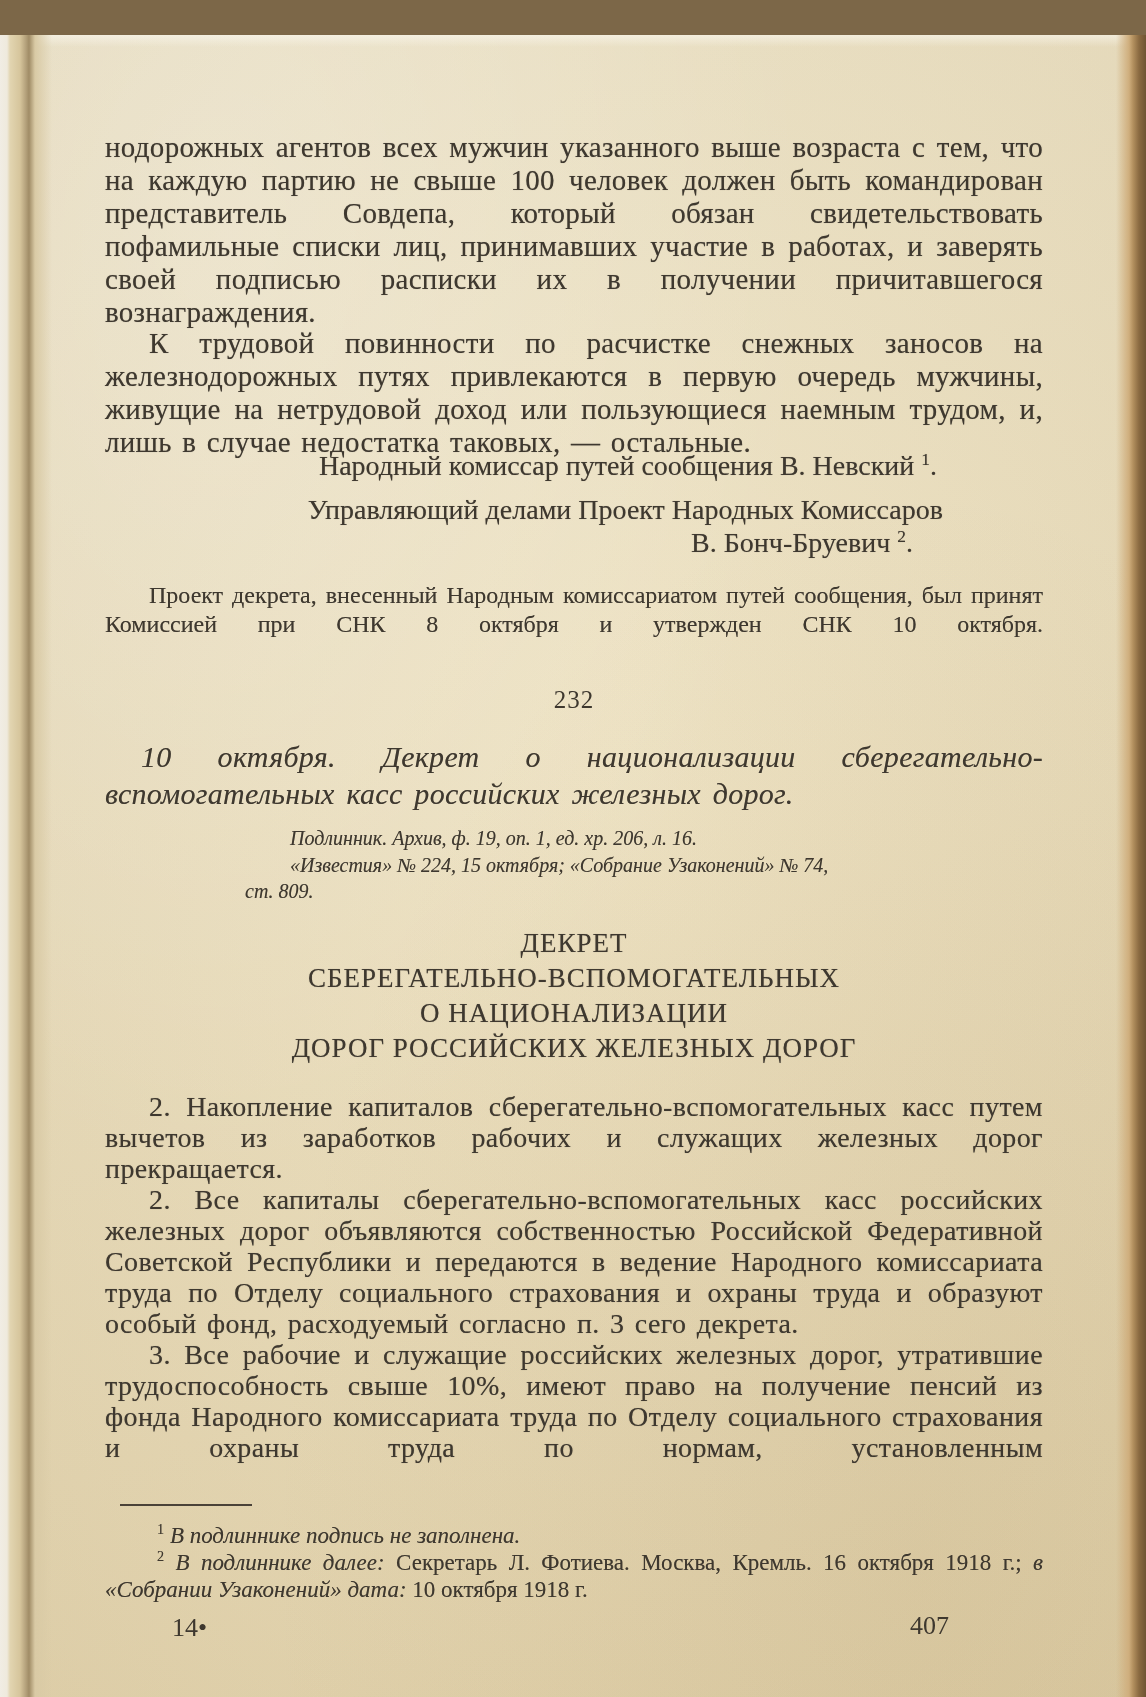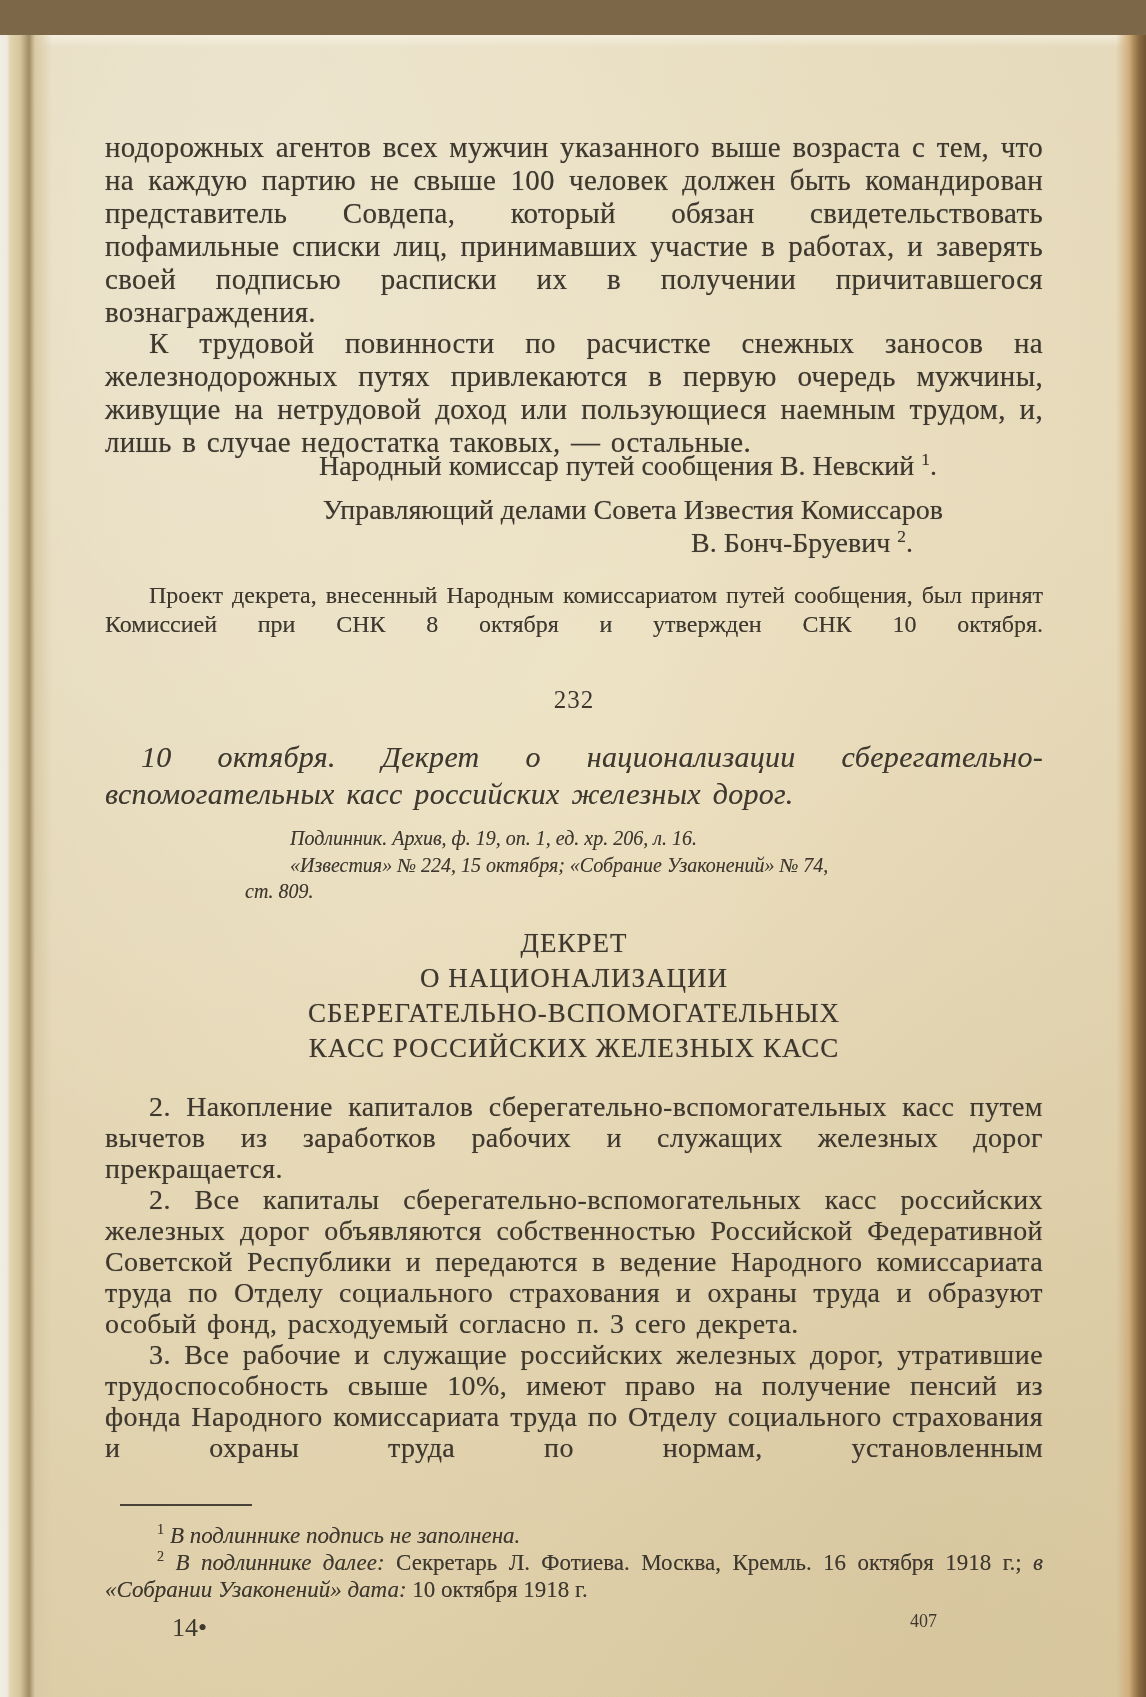--- a/index.html
+++ b/index.html
@@ -68,41 +68,41 @@
     text-shadow: 0 0 0.7px rgba(62,56,47,0.55);
   }
   .flush-last { text-align-last: justify; }
   .fn-rule { position: absolute; left: 120px; top: 1469px; width: 132px; border-top: 2.5px solid #4a4238; }
   .footnotes { font-size: 23px; line-height: 27px; text-align: justify; text-shadow: 0 0 0.5px rgba(62,56,47,0.5); }
   .footnotes p { margin: 0; }
   .fn-indent { text-indent: 52px; }
   sup { font-size: 0.62em; line-height: 0; }
   em { font-style: italic; }
   .sig-mark { position: absolute; left: 172px; top: 1578px; font-size: 26px; text-align: right; }
-  .page-num { position: absolute; left: 910px; top: 1576px; font-size: 18px; }
+  .page-num { position: absolute; left: 910px; top: 1576px; font-size: 26px; }
 </style>
 </head>
 <body>
 
 <div class="scan">
 
   <div class="blk body-text" style="top:96px">
     <span>нодорожных агентов всех мужчин указанного выше возраста с тем, что на каждую партию не свыше 100 человек должен быть командирован представитель Совдепа, который обязан свидетельствовать пофамильные списки лиц, принимавших участие в работах, и заверять своей подписью расписки их в получении причитавшегося вознаграждения.</span>
   </div>
 
   <div class="blk body-text indent" style="top:292px">
     <span>К трудовой повинности по расчистке снежных заносов на железнодорожных путях привлекаются в первую очередь мужчины, живущие на нетрудовой доход или пользующиеся наемным трудом, и, лишь в случае недостатка таковых, — остальные.</span>
   </div>
 
   <div class="blk sig-line" style="top:414px; padding-right:106px; box-sizing:border-box;">
     <span>Народный комиссар путей сообщения В. Невский </span><sup>1</sup><span>.</span>
   </div>
 
   <div class="blk" style="top:458px">
-    <div class="sig-line" style="padding-right:100px;">Управляющий делами Совета Известия Комиссаров</div>
+    <div class="sig-line" style="padding-right:100px;">Управляющий делами Проект Народных Комиссаров</div>
     <div class="sig-line" style="padding-right:130px;">
       <span>В. Бонч-Бруевич </span><sup>2</sup><span>.</span>
     </div>
   </div>
 
   <div class="blk note" style="top:546px">
     <span>Проект декрета, внесенный Народным комиссариатом путей сообщения, был принят Комиссией при СНК 8 октября и утвержден СНК 10 октября.</span>
   </div>
 
   <div class="blk entry-number" style="top:651px">232</div>
@@ -112,23 +112,23 @@
   </div>
 
   <div class="blk source" style="top:790px">
     <div class="src-1">Подлинник. Архив, ф. 19, оп. 1, ед. хр. 206, л. 16.</div>
     <div class="src-2">«Известия» № 224, 15 октября; «Собрание Узаконений» № 74,</div>
     <div class="src-3">ст. 809.</div>
   </div>
 
   <div class="blk decree-title" style="top:891px">
     <div>ДЕКРЕТ</div>
+    <div>СБЕРЕГАТЕЛЬНО-ВСПОМОГАТЕЛЬНЫХ</div>
     <div>О НАЦИОНАЛИЗАЦИИ</div>
-    <div>СБЕРЕГАТЕЛЬНО-ВСПОМОГАТЕЛЬНЫХ</div>
-    <div>КАСС РОССИЙСКИХ ЖЕЛЕЗНЫХ КАСС</div>
+    <div>ДОРОГ РОССИЙСКИХ ЖЕЛЕЗНЫХ ДОРОГ</div>
   </div>
 
   <div class="blk decree-body" style="top:1056px">
     <p class="indent">2. Накопление капиталов сберегательно-вспомогательных касс путем вычетов из заработков рабочих и служащих железных дорог прекращается.</p>
     <p class="indent">2. Все капиталы сберегательно-вспомогательных касс российских железных дорог объявляются собственностью Российской Федеративной Советской Республики и передаются в ведение Народного комиссариата труда по Отделу социального страхования и охраны труда и образуют особый фонд, расходуемый согласно п. 3 сего декрета.</p>
     <p class="indent flush-last">3. Все рабочие и служащие российских железных дорог, утратившие трудоспособность свыше 10%, имеют право на получение пенсий из фонда Народного комиссариата труда по Отделу социального страхования и охраны труда по нормам, установленным</p>
   </div>
 
   <div class="fn-rule"></div>
 

